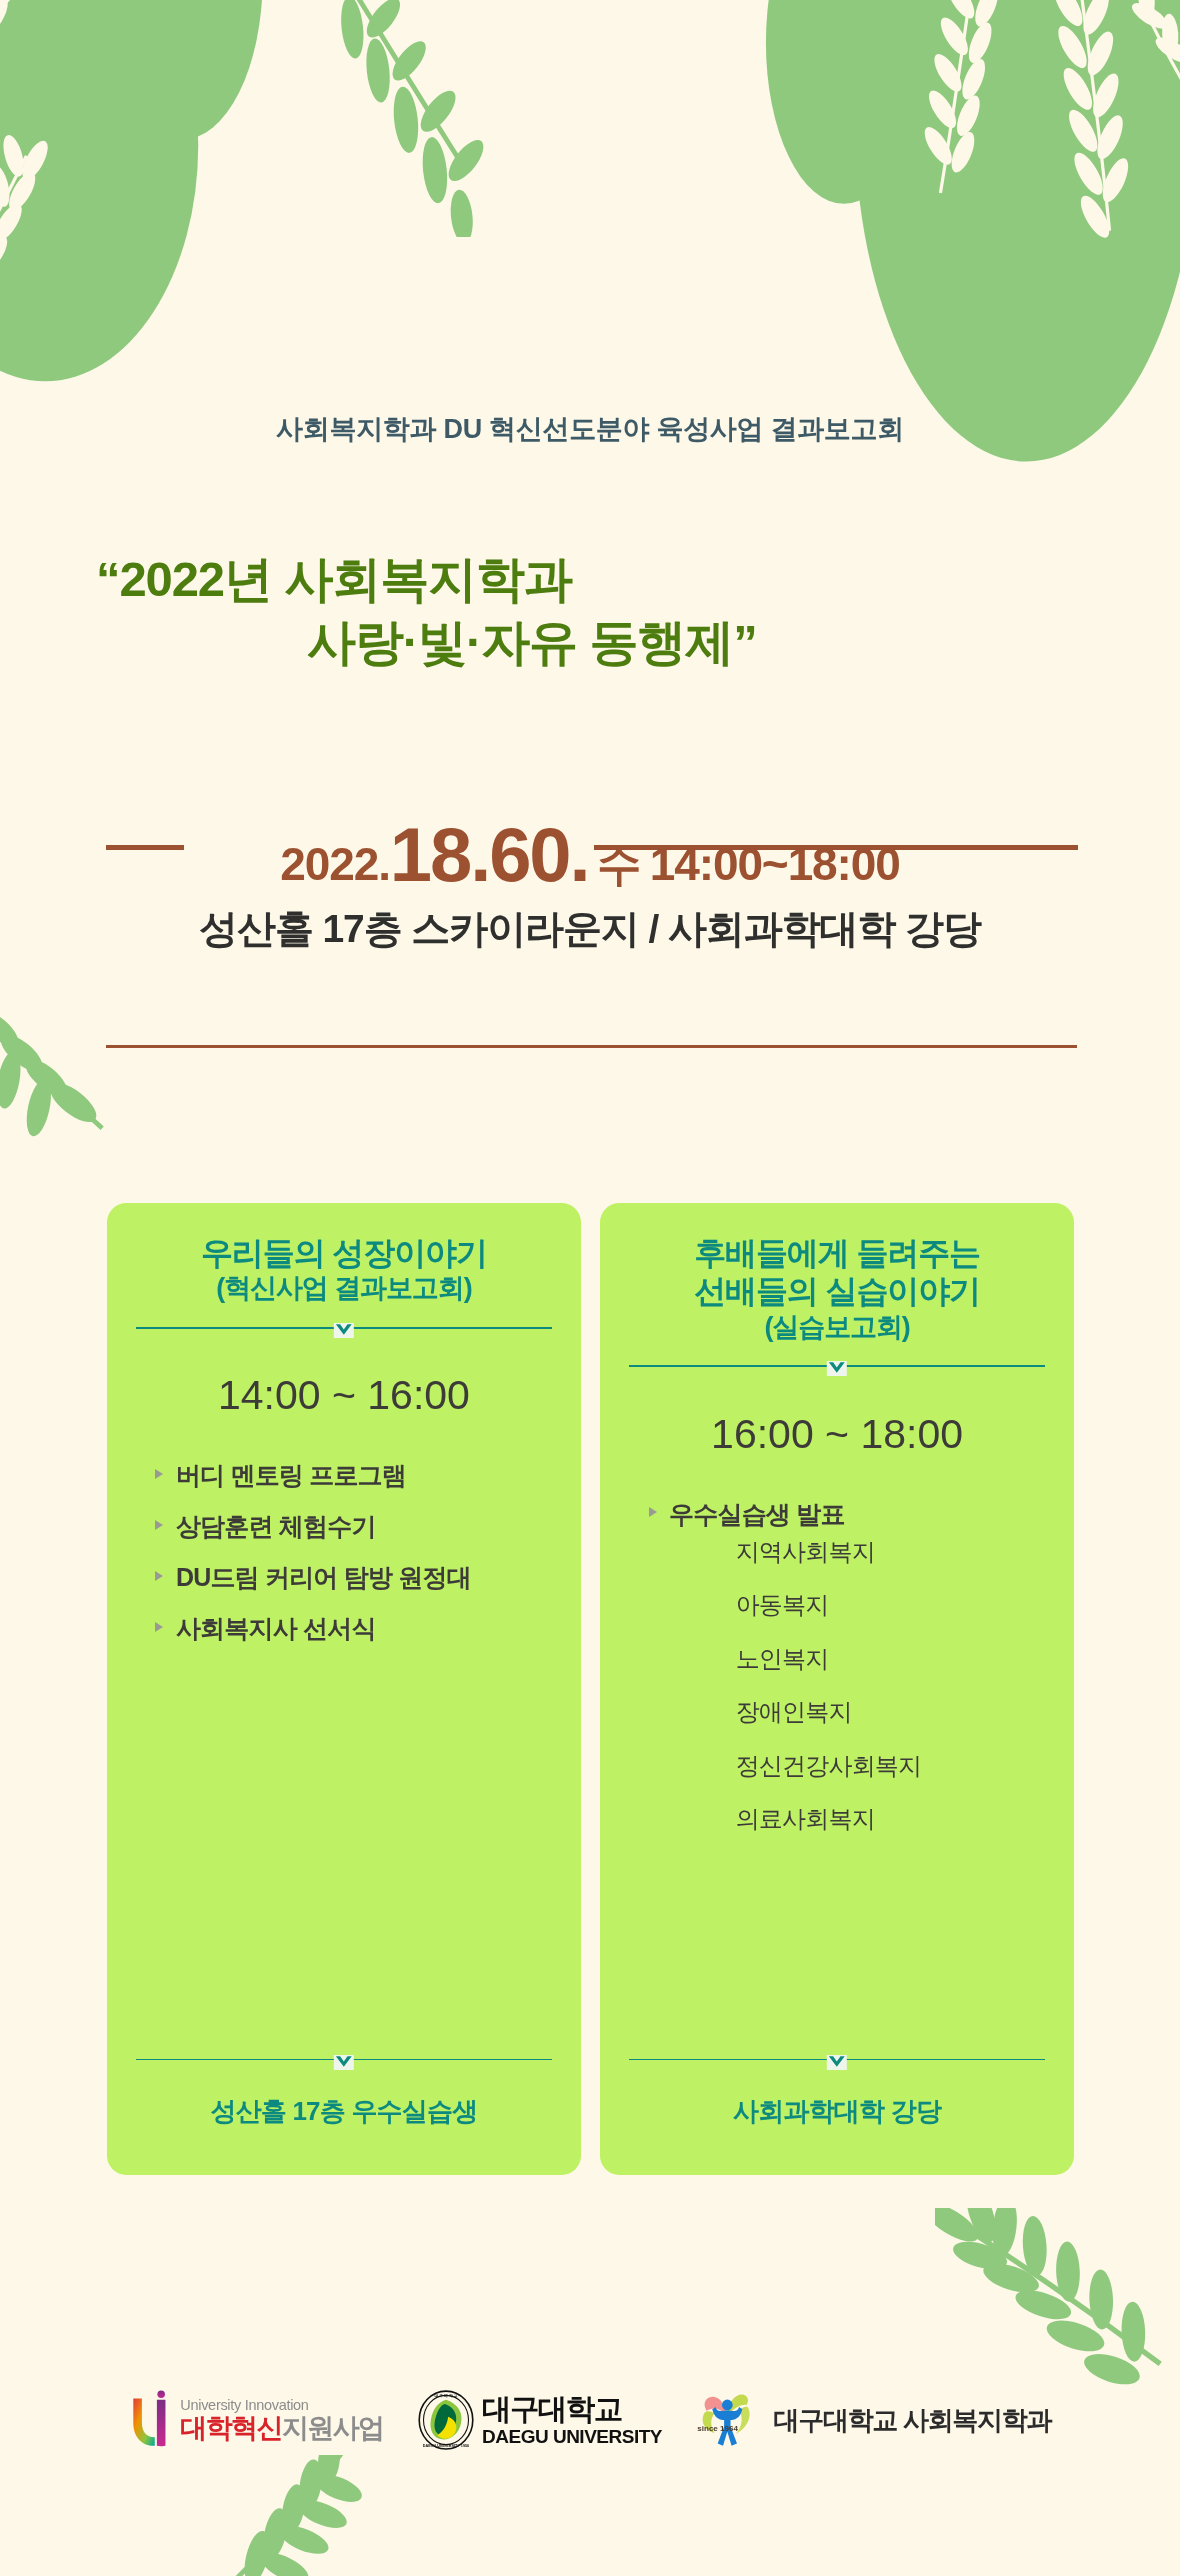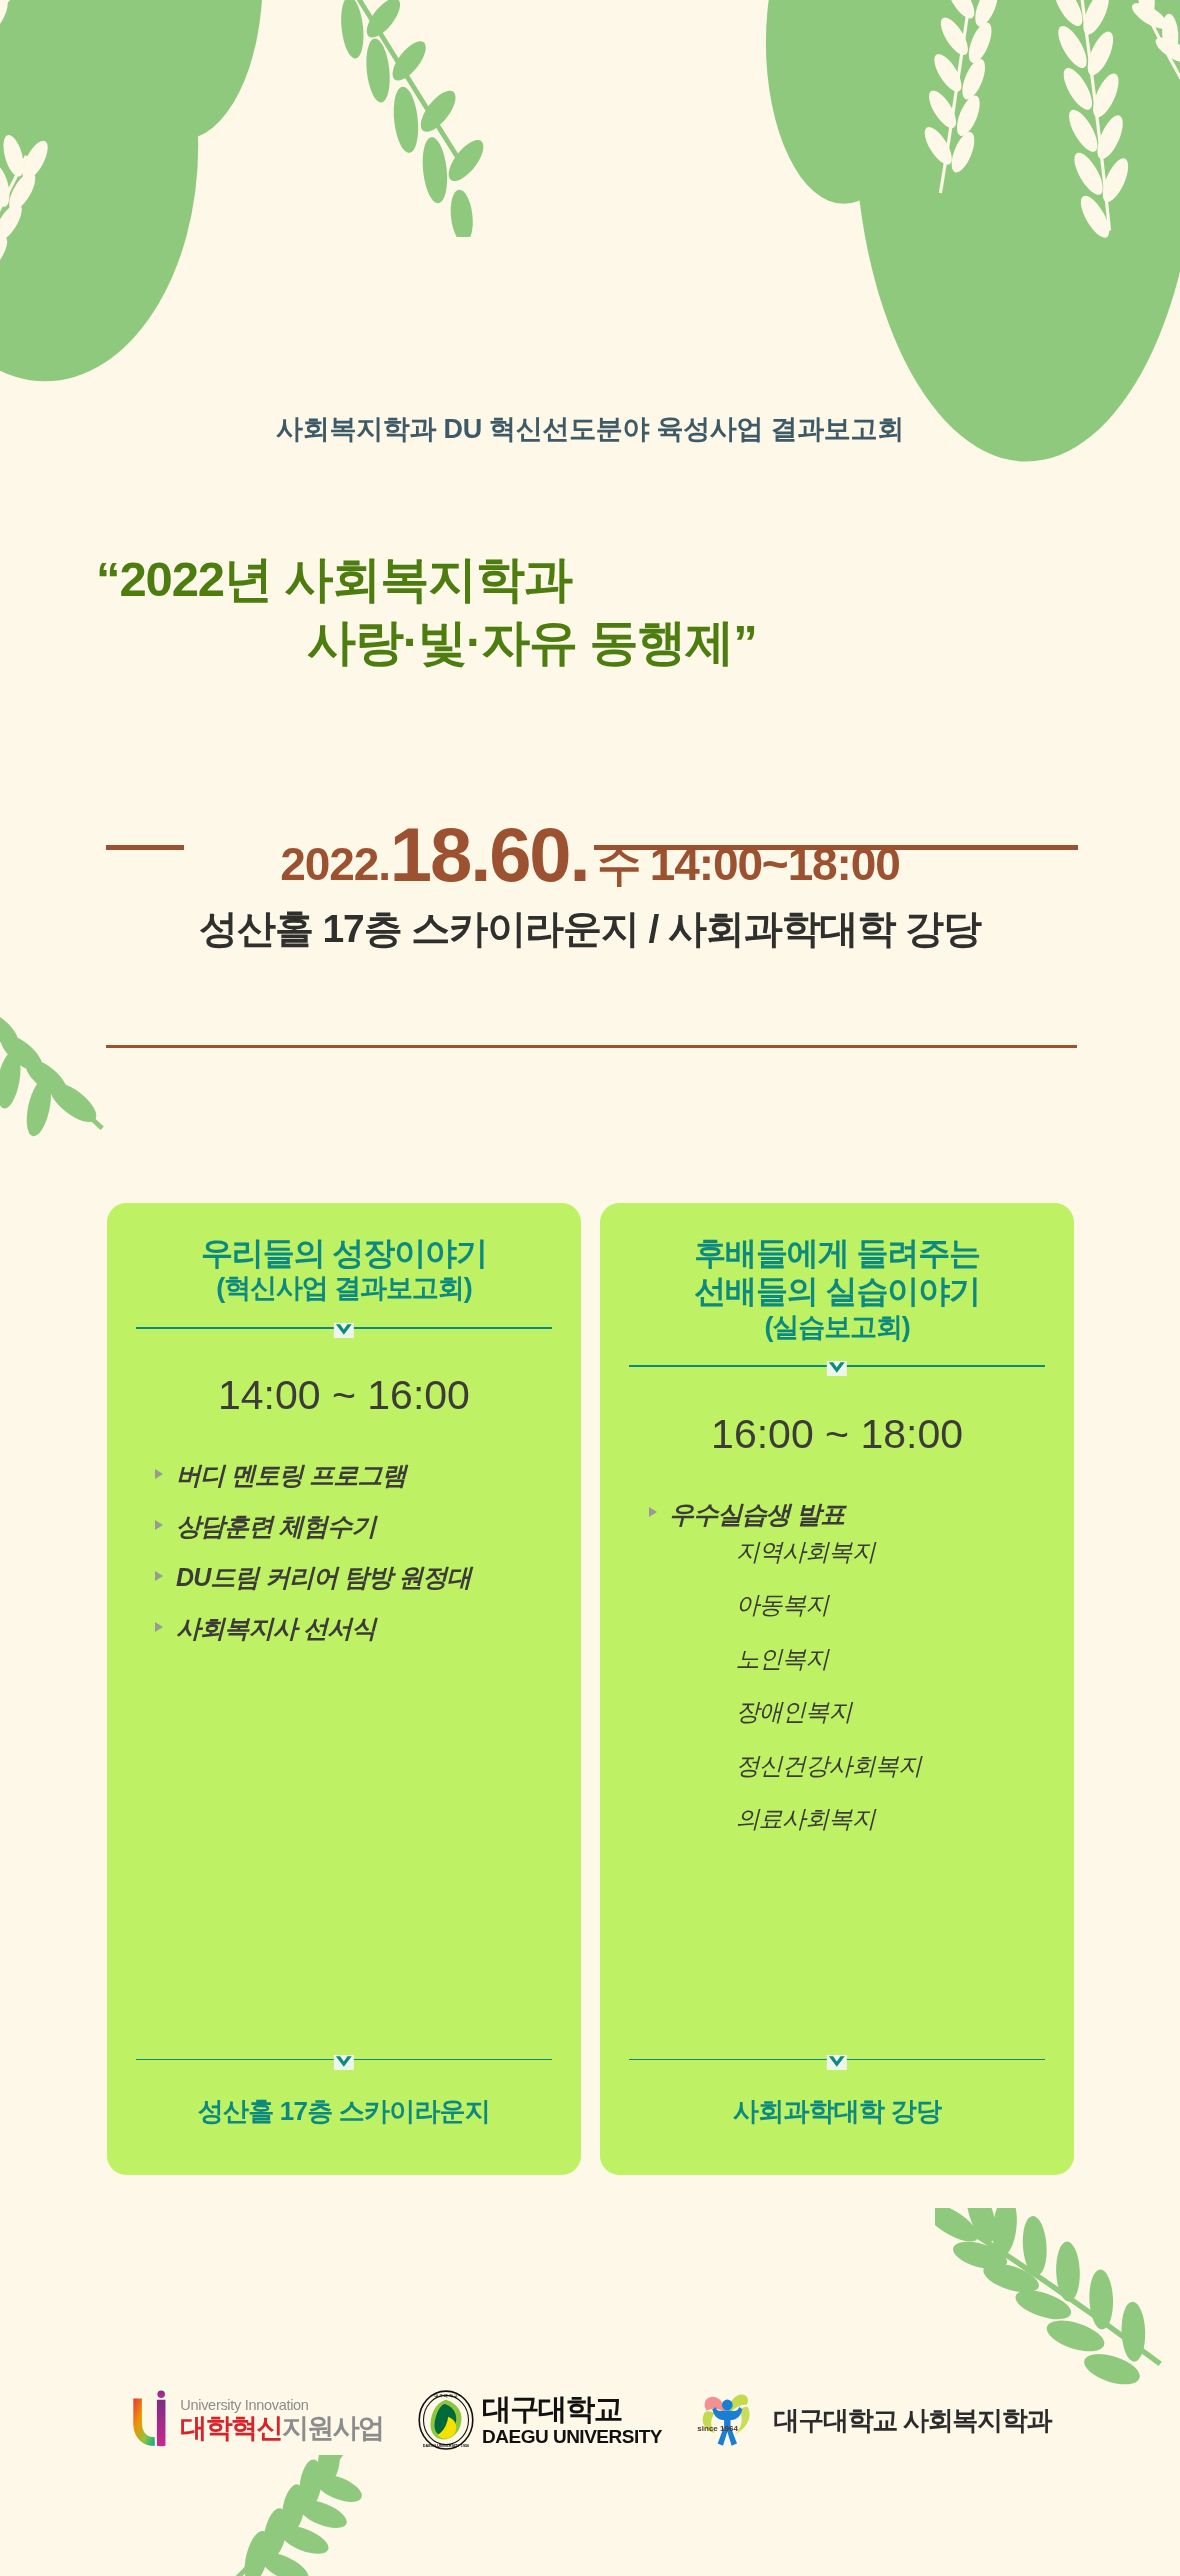--- a/index.html
+++ b/index.html
@@ -177,21 +177,20 @@
   }
   .bullets li {
     position: relative;
     padding-left: 23.6px;
     font-size: 25px;
     font-weight: 700;
     color: #3d3b38;
     letter-spacing: -0.8px;
     line-height: 1.32;
     margin-bottom: 18px;
-    font-style: italic;
   }
   .bullets li .tri {
     position: absolute;
     left: 3.2px;
     top: 9.7px;
     width: 0; height: 0;
     border-left: 8.6px solid #9a9a95;
     border-top: 5.9px solid transparent;
     border-bottom: 5.9px solid transparent;
   }
@@ -473,21 +472,21 @@
 
       <div class="card-foot">
         <div class="divider">
           <span class="dline"></span>
           <span class="chev">
             <svg width="18" height="14" viewBox="0 0 34 26">
                 <path d="M2 2 L17 22 L32 2 L24 2 L17 12 L10 2 Z" fill="#0d8a80"></path>
               </svg>
           </span>
         </div>
-        <div class="card-place">성산홀 17층 스카이라운지</div>
+        <div class="card-place">성산홀 17층 우수실습생</div>
       </div>
     </div>
 
     <div class="card">
       <div class="card-title">
         <span>후배들에게 들려주는</span><br>
         <span>선배들의 실습이야기</span>
         <span class="sub">(실습보고회)</span>
       </div>
 

